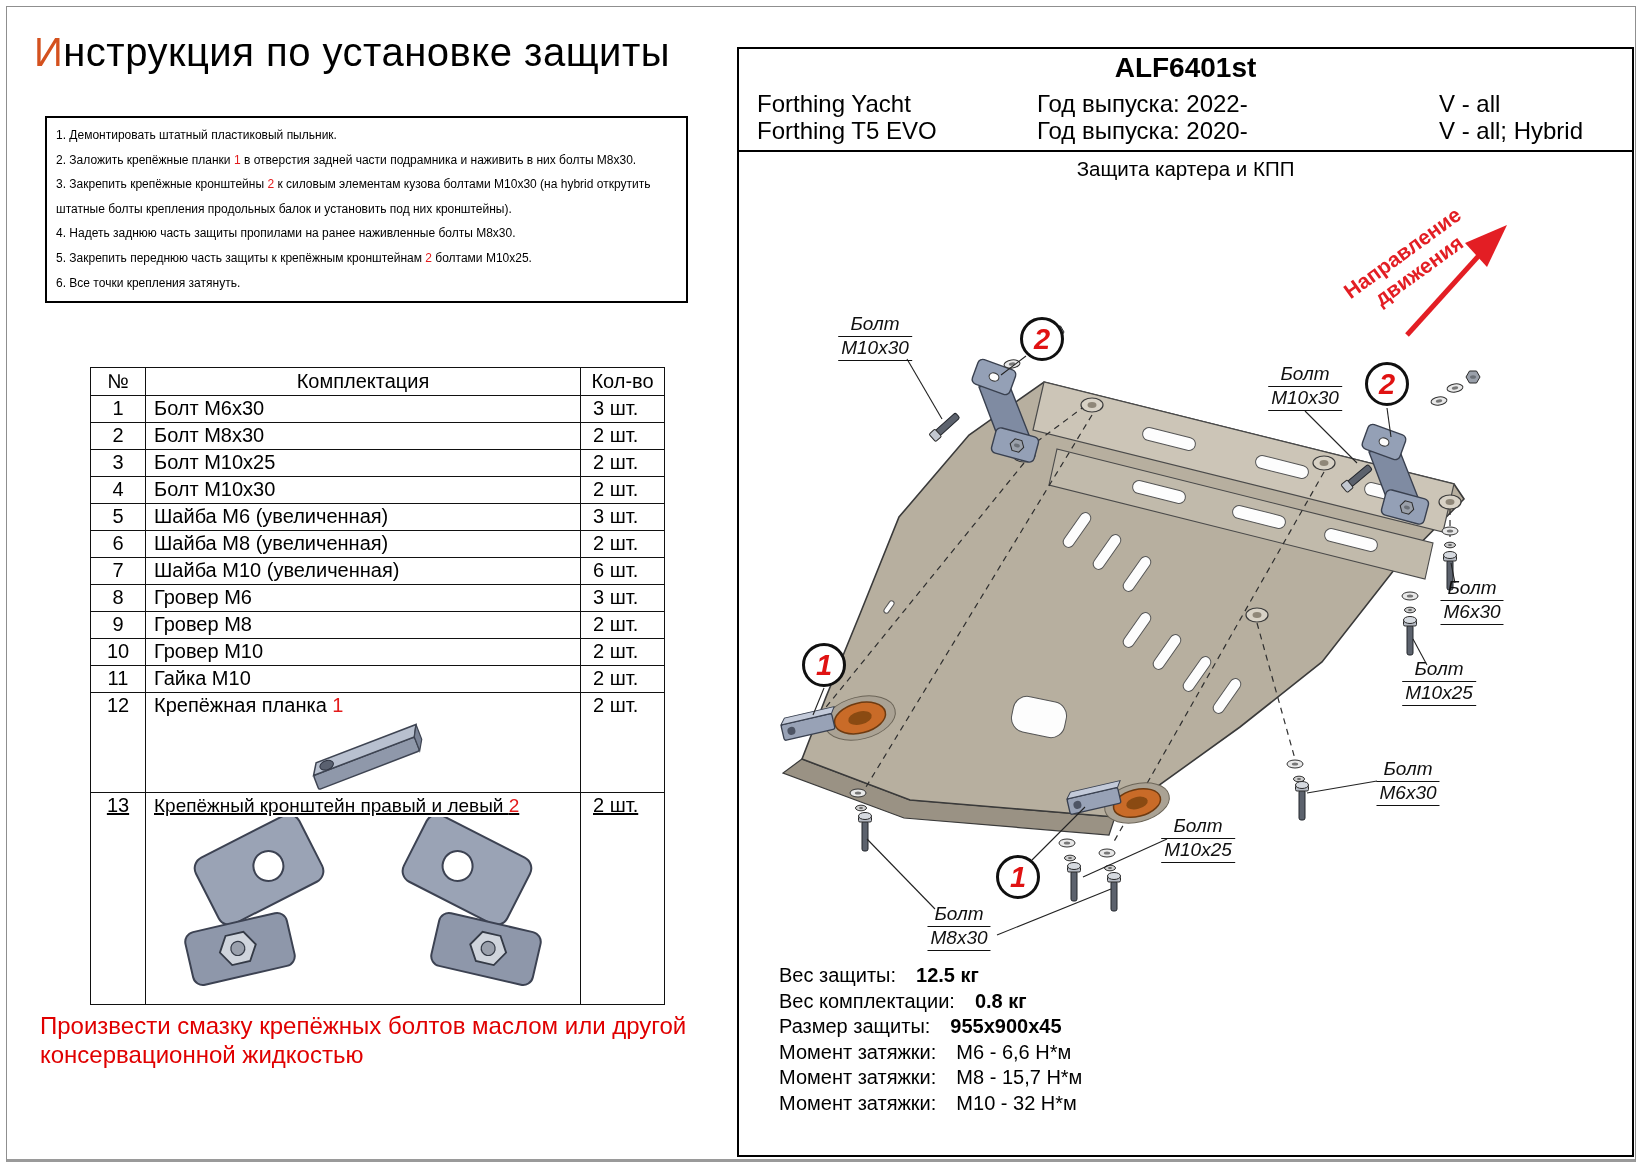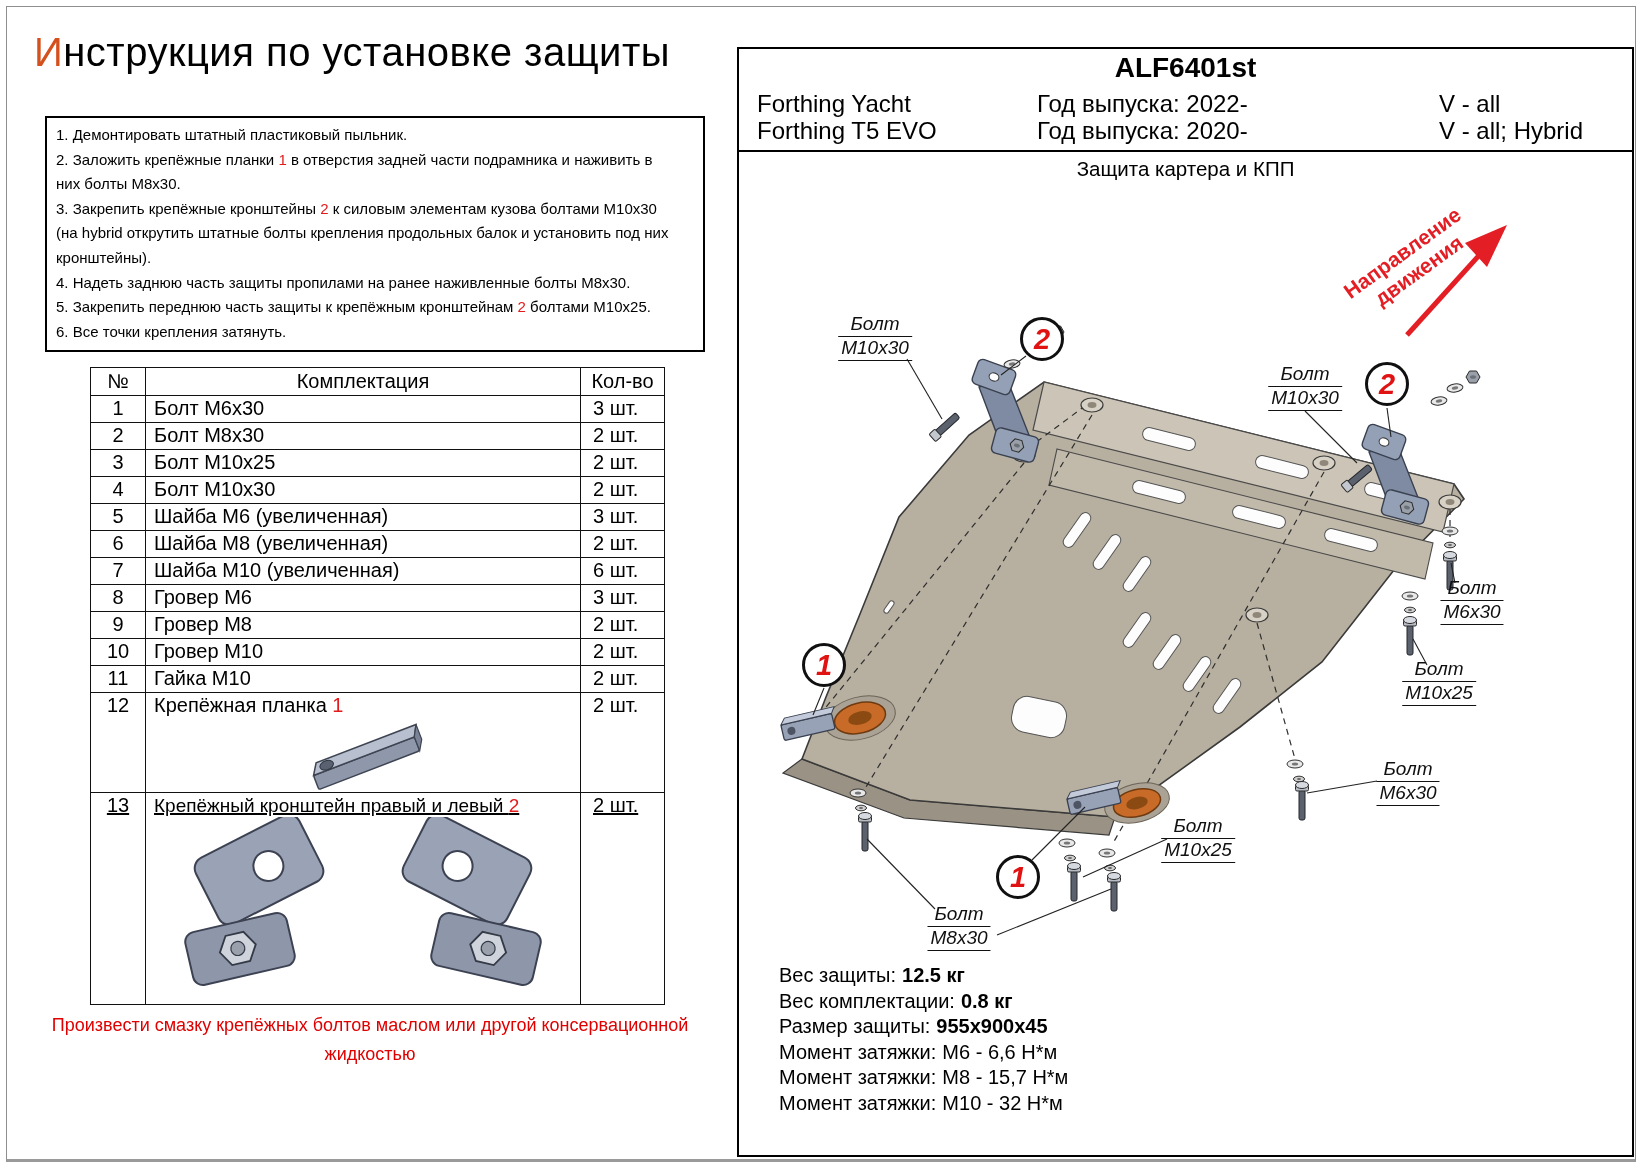--- a/index.html
+++ b/index.html
@@ -3,51 +3,51 @@
 <meta charset="utf-8">
 <style>
   html,body{margin:0;padding:0;background:#e8e8e8}
   .page{position:relative;width:1642px;height:1168px;background:#fff;
         font-family:"Liberation Sans",sans-serif;color:#000;overflow:hidden;margin:0 auto}
   .pborder{position:absolute;inset:6px;border:1px solid #8f8f8f;border-bottom:3px solid #9a9a9a;pointer-events:none}
   
   .title{position:absolute;left:34px;top:30px;font-size:40px;letter-spacing:.5px;white-space:nowrap}
   .title .accent{color:#d4511e}
   .steps{position:absolute;left:45px;top:116px;width:622px;border:2px solid #000;
-         padding:5px 25px 6px 9px;font-size:15px;line-height:24.6px}
+         padding:5px 8px 6px 9px;font-size:12px;line-height:24.6px}
   .red{color:#e31b1b}
   table.parts{position:absolute;left:90px;top:367px;border-collapse:collapse;font-size:20px;table-layout:fixed}
   .parts th,.parts td{border:1.6px solid #111;font-weight:400;vertical-align:top}
   .parts th{height:25px;text-align:center;vertical-align:middle}
   .parts td{height:24px;padding-top:1px}
   .parts td.c-num{text-align:center}
   .parts td.c-name{padding-left:8px;padding-right:6px}
   .parts td.c-qty{padding-left:12px}
   .pimg{display:flex;justify-content:center;align-items:center}
-  .grease{position:absolute;left:40px;top:1011px;width:660px;text-align:center;
-          font-size:18px;line-height:29px;color:#e00000}
+  .grease{position:absolute;left:40px;top:1011px;width:660px;
+          font-size:24px;line-height:29px;color:#e00000}
   
   .panel{position:absolute;left:737px;top:47px;width:893px;height:1106px;border:2px solid #000}
   .pcode{position:absolute;top:3px;left:0;right:0;text-align:center;font-size:28px;font-weight:700}
   .vrow{position:absolute;left:0;right:0;height:25px;font-size:24px}
   .vrow .vname{position:absolute;left:18px;white-space:nowrap}
   .vrow .vyear{position:absolute;left:298px;white-space:nowrap}
   .vrow .vver{position:absolute;left:700px;white-space:nowrap}
   .hdivider{position:absolute;top:101px;left:0;right:0;border-top:2.5px solid #000}
   .dtitle{position:absolute;top:108px;left:0;right:0;text-align:center;font-size:20.5px}
   .diagram{position:absolute;top:138px;left:0;width:889px;height:774px}
   .diagram svg{position:absolute;left:0;top:0}
   .dlabel{position:absolute;transform:translateX(-50%);font-style:italic;font-size:19px;
           line-height:22px;text-align:center;white-space:nowrap;color:#101010}
   .dlabel .dline{display:block;border-bottom:1.5px solid #111;padding:0 3px 1px}
   .callout{position:absolute;width:44px;height:44px;border:3px solid #101010;border-radius:50%;
            background:#fff;display:flex;align-items:center;justify-content:center;
            font-size:29px;font-weight:700;font-style:italic;color:#e01212;box-sizing:border-box}
   .specs{position:absolute;left:40px;top:914px;font-size:20px;line-height:25.6px;white-space:nowrap}
-  .spec-val{margin-left:6px}
+  .spec-val{margin-left:20px}
   .spec-val.b{font-weight:700}
   .panel-footer{position:absolute;right:10px;bottom:5px;font-size:11px;color:#9b9b9b;white-space:nowrap}
 </style>
 </head>
 <body>
 
 <div class="page">
   <div class="pborder"></div>
 
   <div class="title"><span class="accent">И</span><span>нструкция по установке защиты</span></div>

